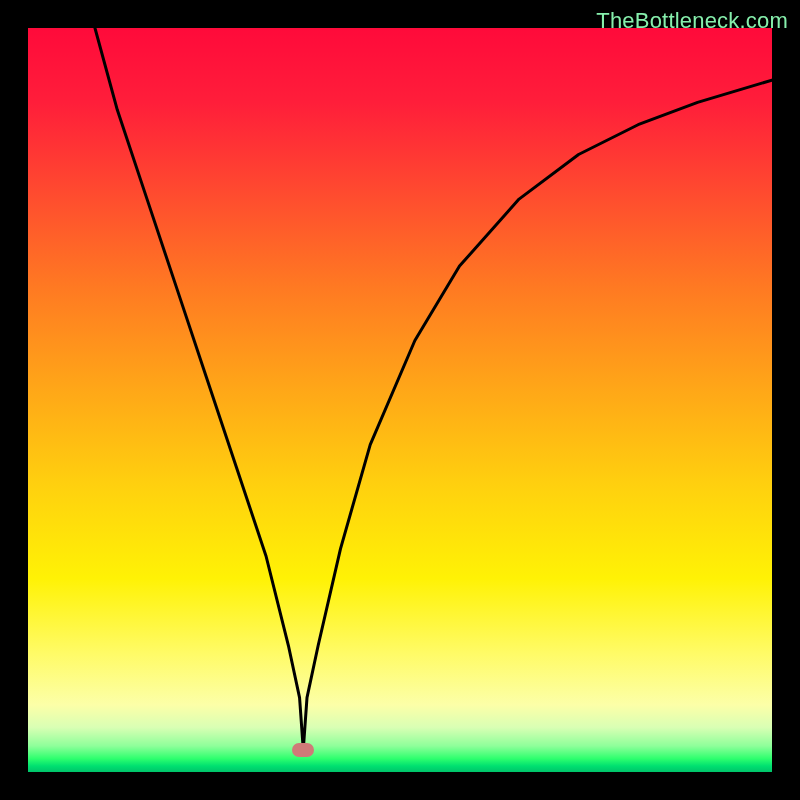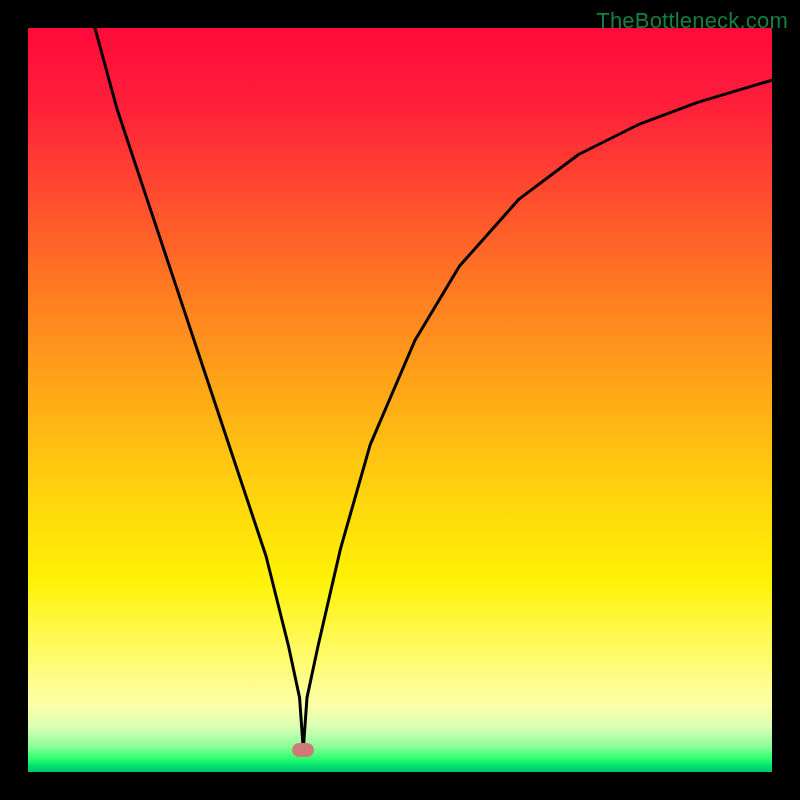--- a/index.html
+++ b/index.html
@@ -34,21 +34,21 @@
       #8eff9a 96.5%,
       #2eff6e 98.2%,
       #00e070 99.2%,
       #00c46a 100%
     );
   }
   .watermark {
     position: absolute;
     top: 8px;
     right: 12px;
-    color: #15803d;
+    color: #86efac;
     font-size: 22px;
     letter-spacing: 0.2px;
     user-select: none;
   }
   .curve {
     position: absolute;
     left: 0; top: 0;
     width: 744px;
     height: 744px;
     pointer-events: none;

